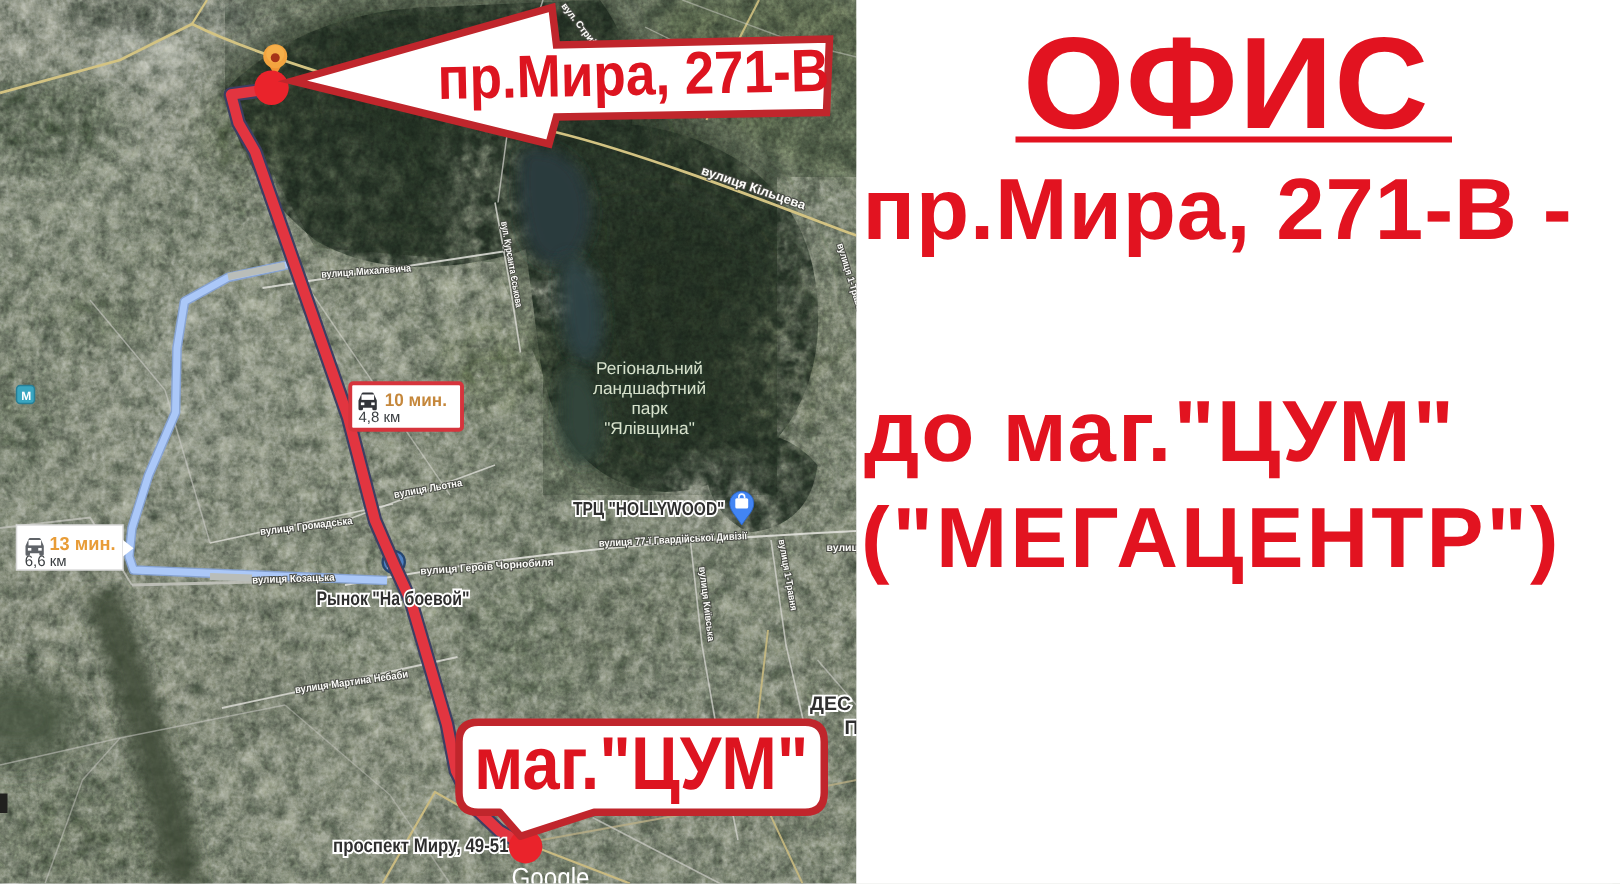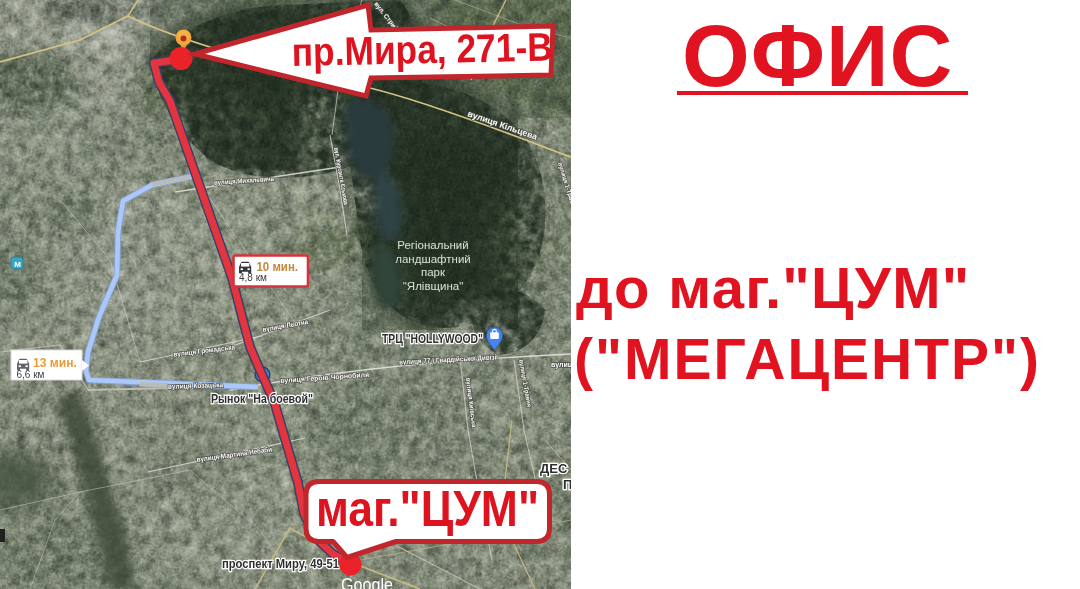--- a/index.html
+++ b/index.html
@@ -248,16 +248,17 @@
 <text x="16.5" y="377.5" font-size="10px" fill="#3c4043">6,6 км</text>
 </g>
 
 <path d="M318.75,481.5 H536.75 Q549.5,481.5 549.5,494.5 V528.5 Q549.5,541.5 536.75,541.5 H396 L347,557.5 L333,541.5 H318.75 Q306,541.5 306,528.5 V494.5 Q306,481.5 318.75,481.5 Z" fill="#ffffff" stroke="#c0262c" stroke-width="5" stroke-linejoin="round"></path>
 <text id="tsumtxt" x="316" y="526" font-size="50px" font-weight="bold" fill="#dd1420" textLength="223" lengthAdjust="spacingAndGlyphs">маг."ЦУМ"</text>
 </g>
 </svg>
 <div id="panel">
 <div class="rt" id="ofis" style="left:111px;top:12px;font-size:87px;letter-spacing:1px;">ОФИС</div>
 <div style="position:absolute;left:106px;top:91px;width:291px;height:4px;background:#e21320;"></div>
+<div class="rt" id="l2" style="left:4px;top:111px;font-size:58px;letter-spacing:0.6px;">пр.Мира, 271-В -</div>
 <div class="rt" id="l4" style="left:5px;top:259px;font-size:58px;letter-spacing:1.3px;">до маг."ЦУМ"</div>
 <div class="rt" id="l5" style="left:3px;top:331px;font-size:57px;letter-spacing:2.0px;">("МЕГАЦЕНТР")</div>
 </div>
 </div>
 
 </body></html>

